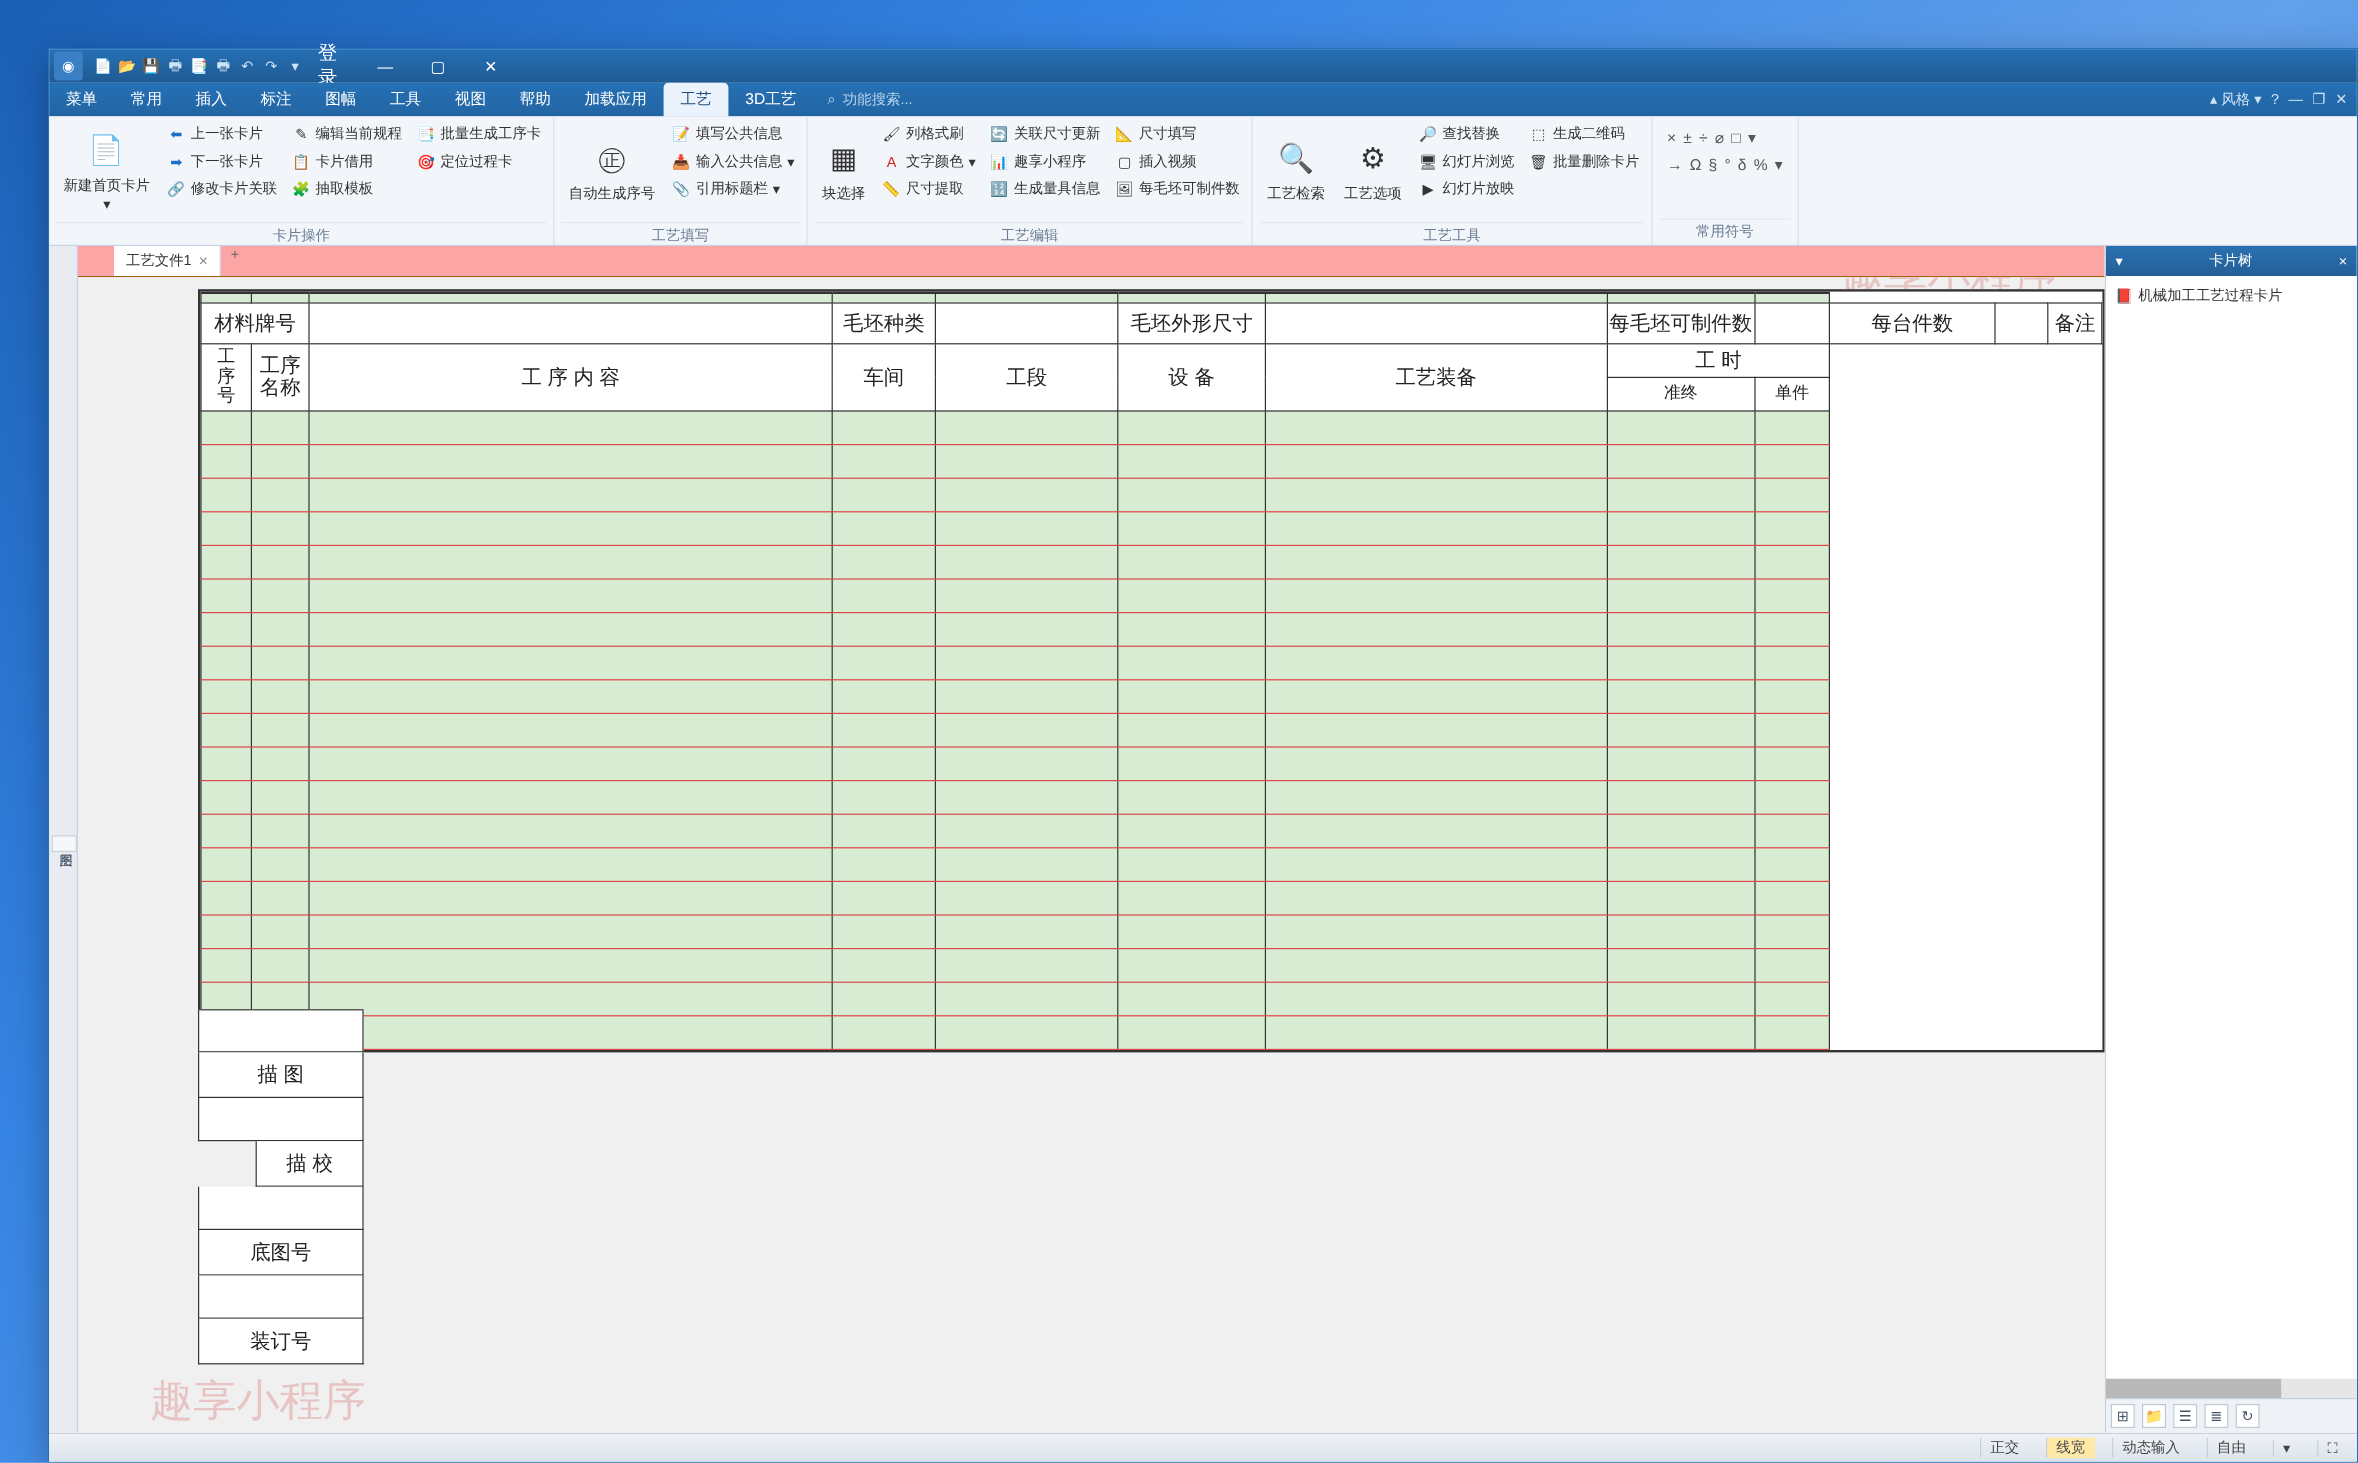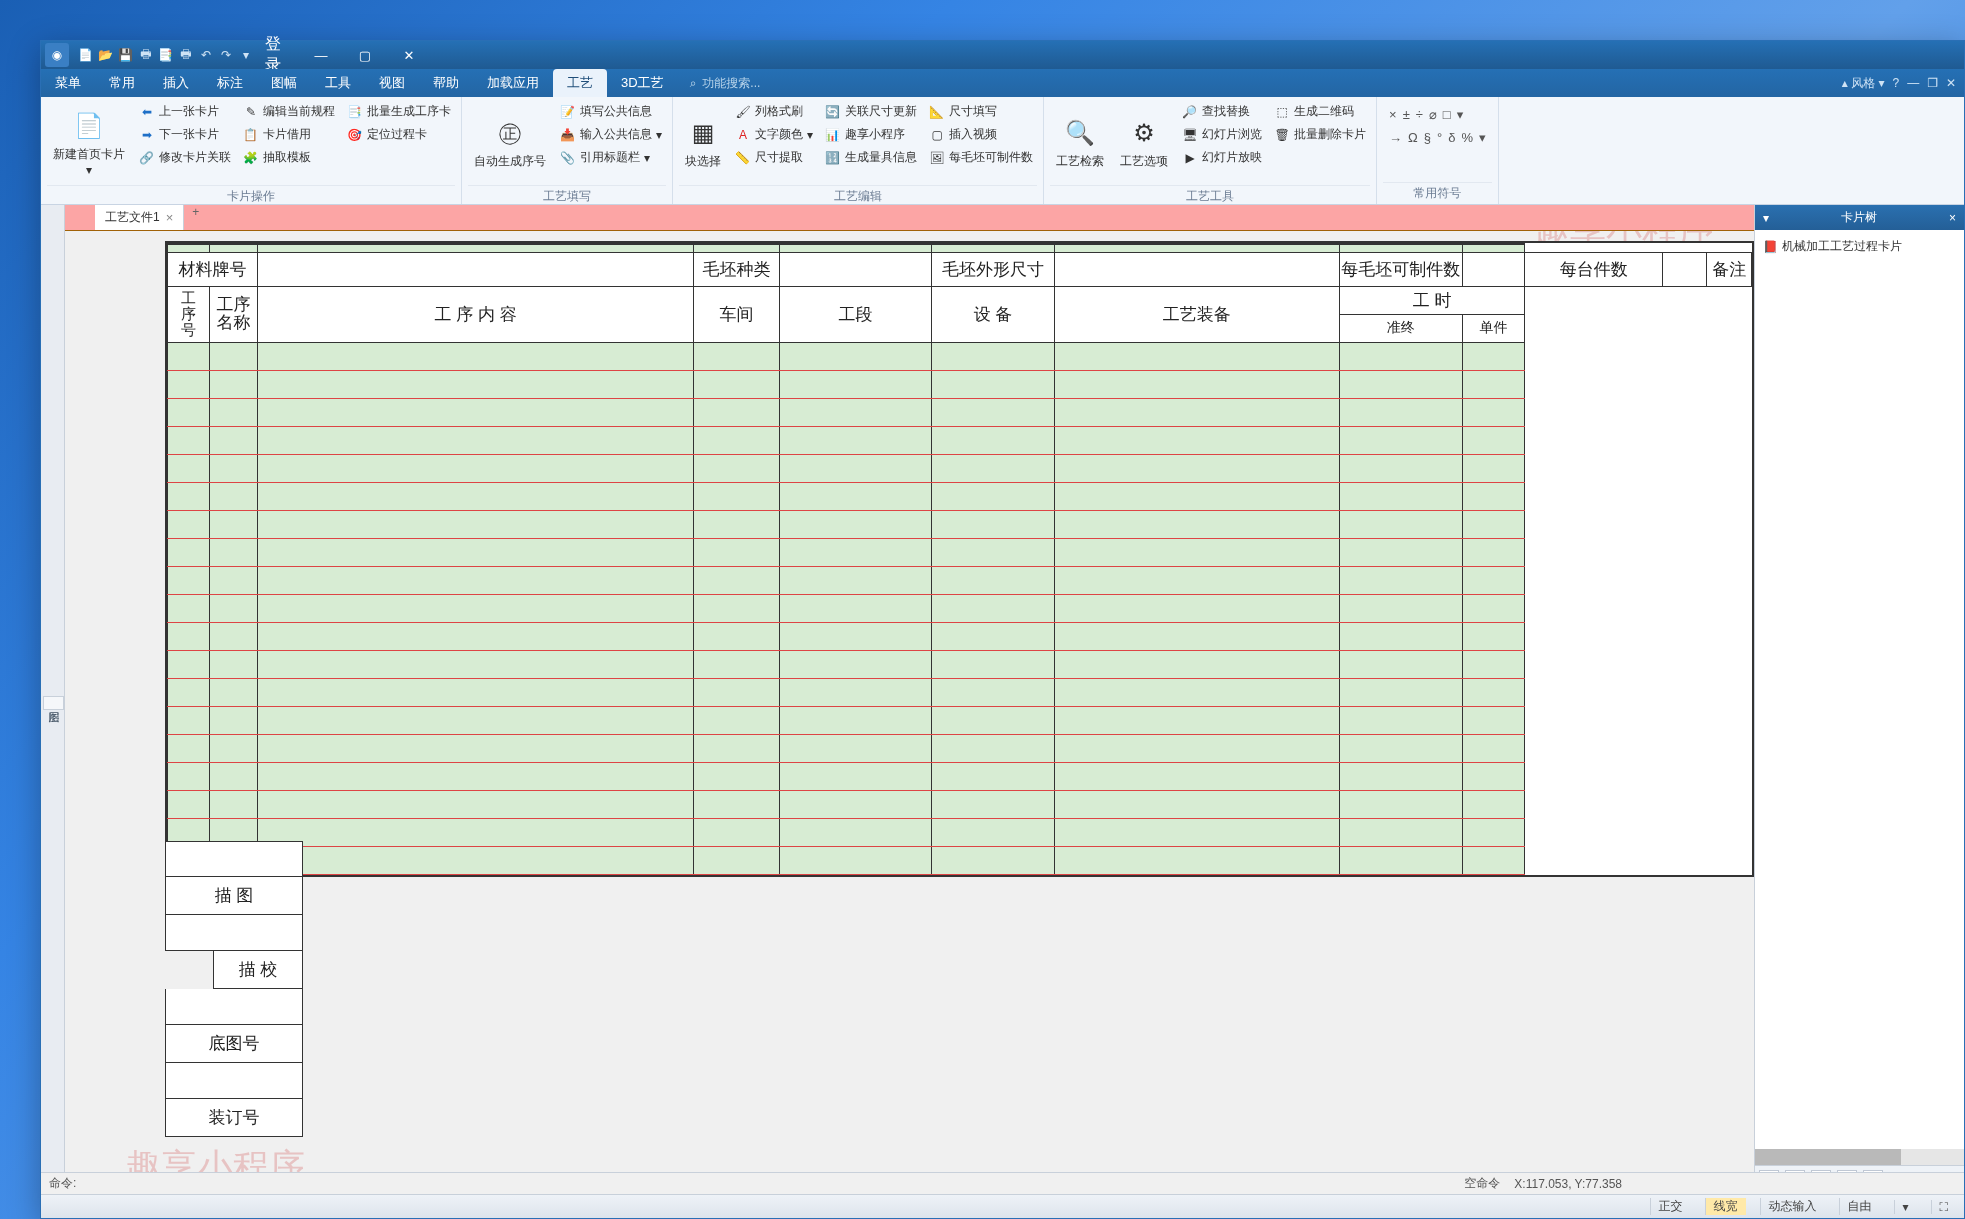--- a/index.html
+++ b/index.html
@@ -597,27 +597,20 @@
       <div class="rpfoot">
         <span>⊞</span>
         <span>📁</span>
         <span>☰</span>
         <span>≣</span>
         <span>↻</span>
       </div>
     </div>
   </div>
 
-  <div class="cmdbar">
-    <span>命令:</span>
-    <span class="spacer" style="flex:1"></span>
-    <span>空命令</span>
-    <span>X:117.053, Y:77.358</span>
-    <span style="width:320px"></span>
-  </div>
 
   <div class="statusbar">
     <div class="spacer"></div>
     <div class="seg">正交</div>
     <div class="seg active">线宽</div>
     <div class="seg">动态输入</div>
     <div class="seg">自由</div>
     <div class="seg">▾</div>
     <div class="seg">⛶</div>
   </div>

